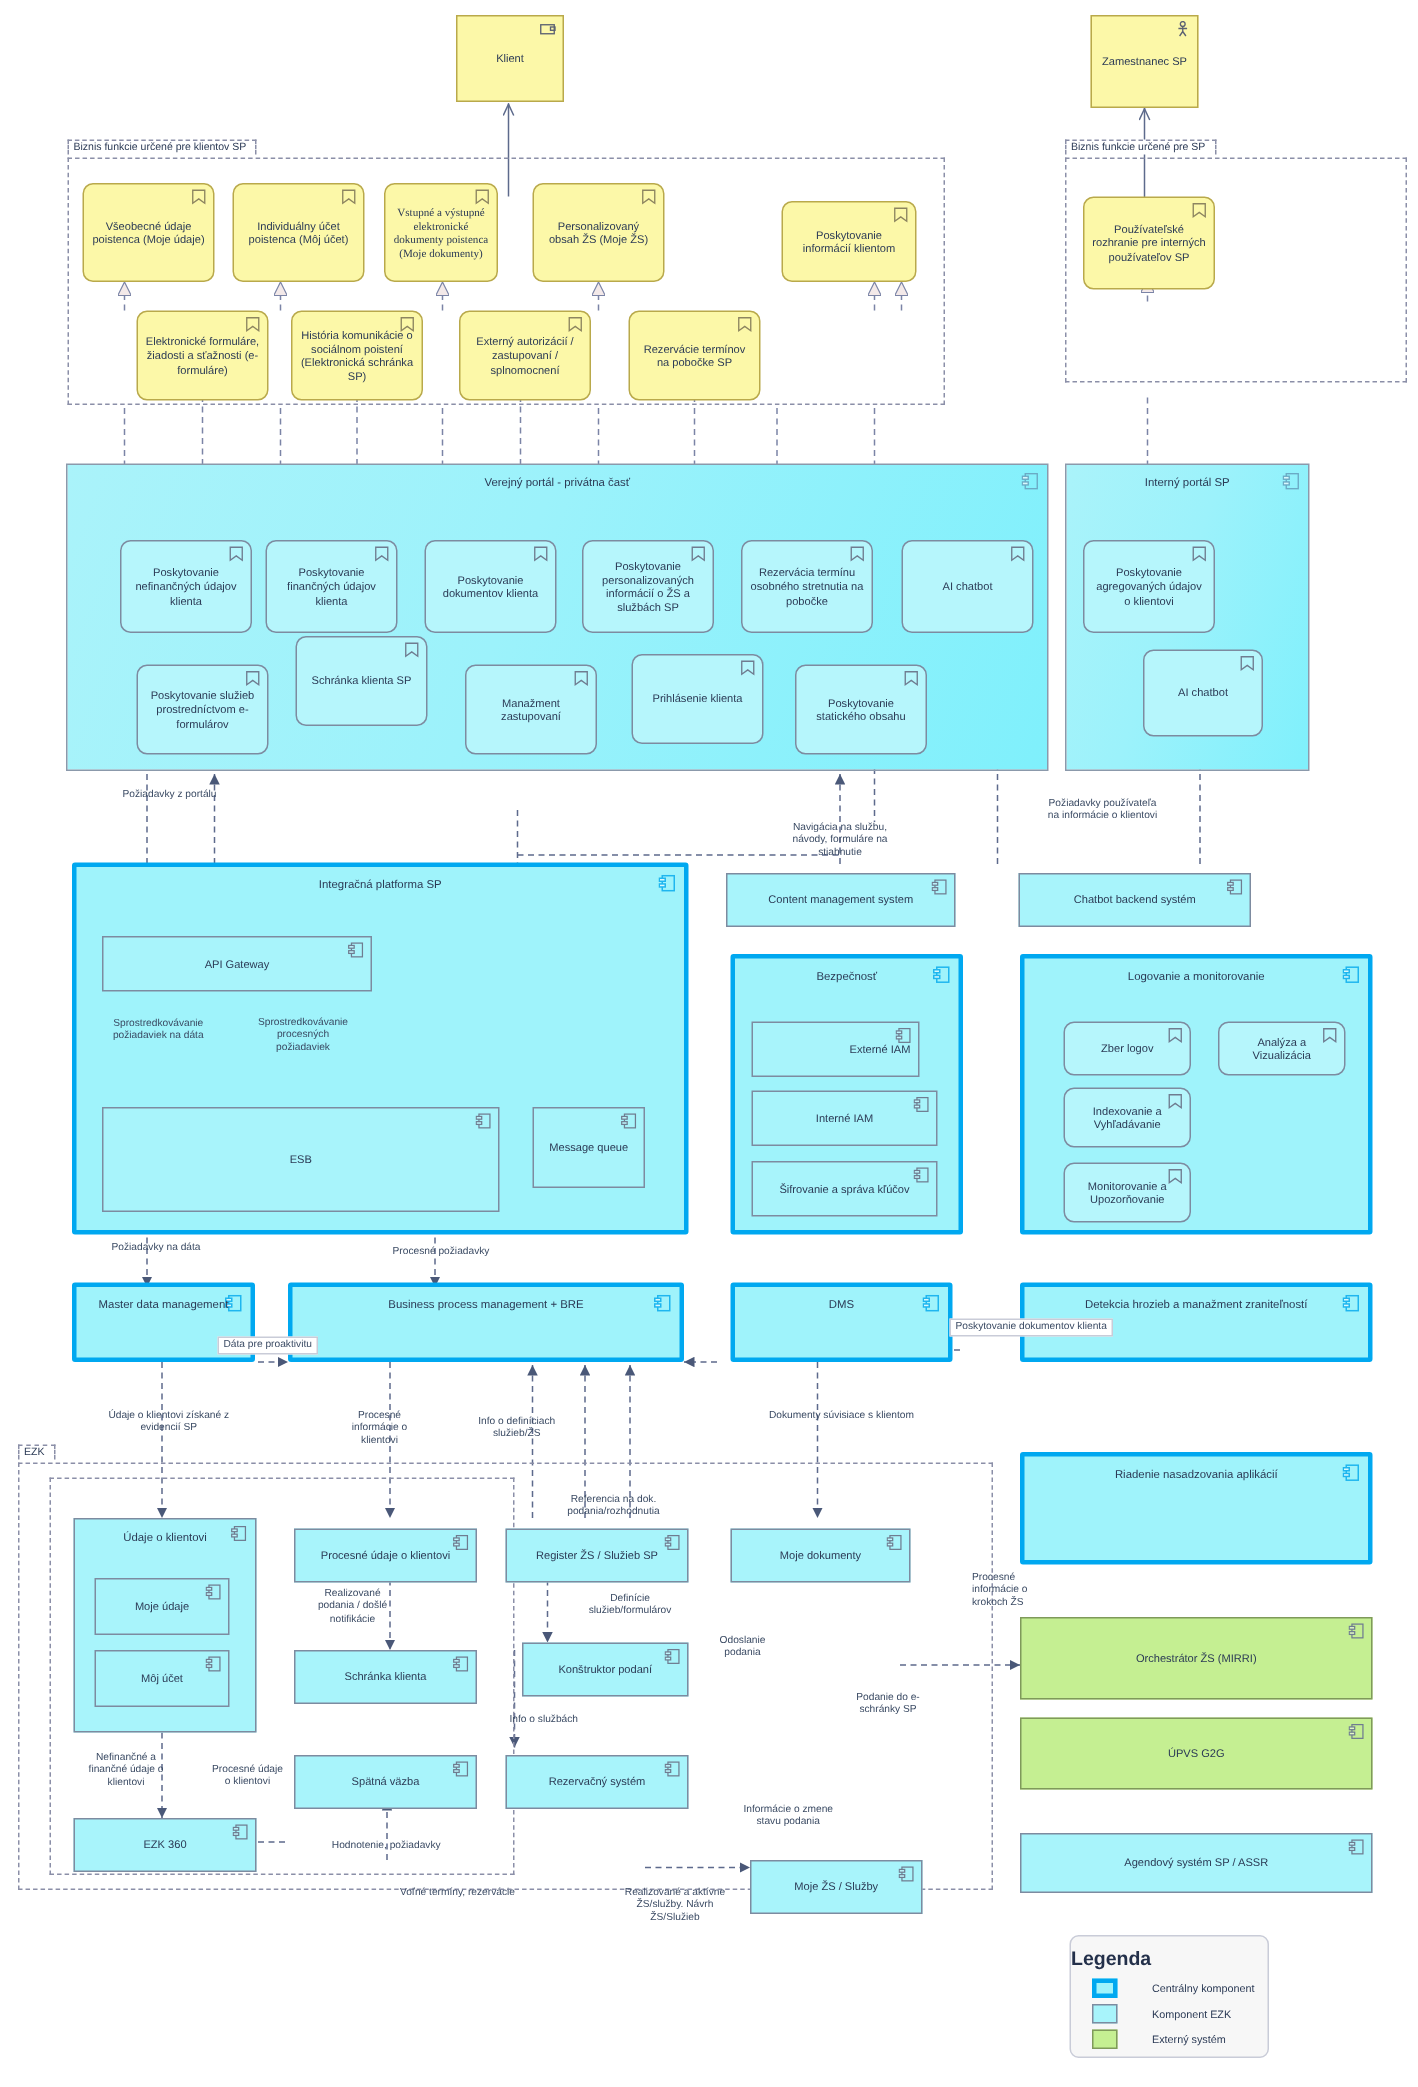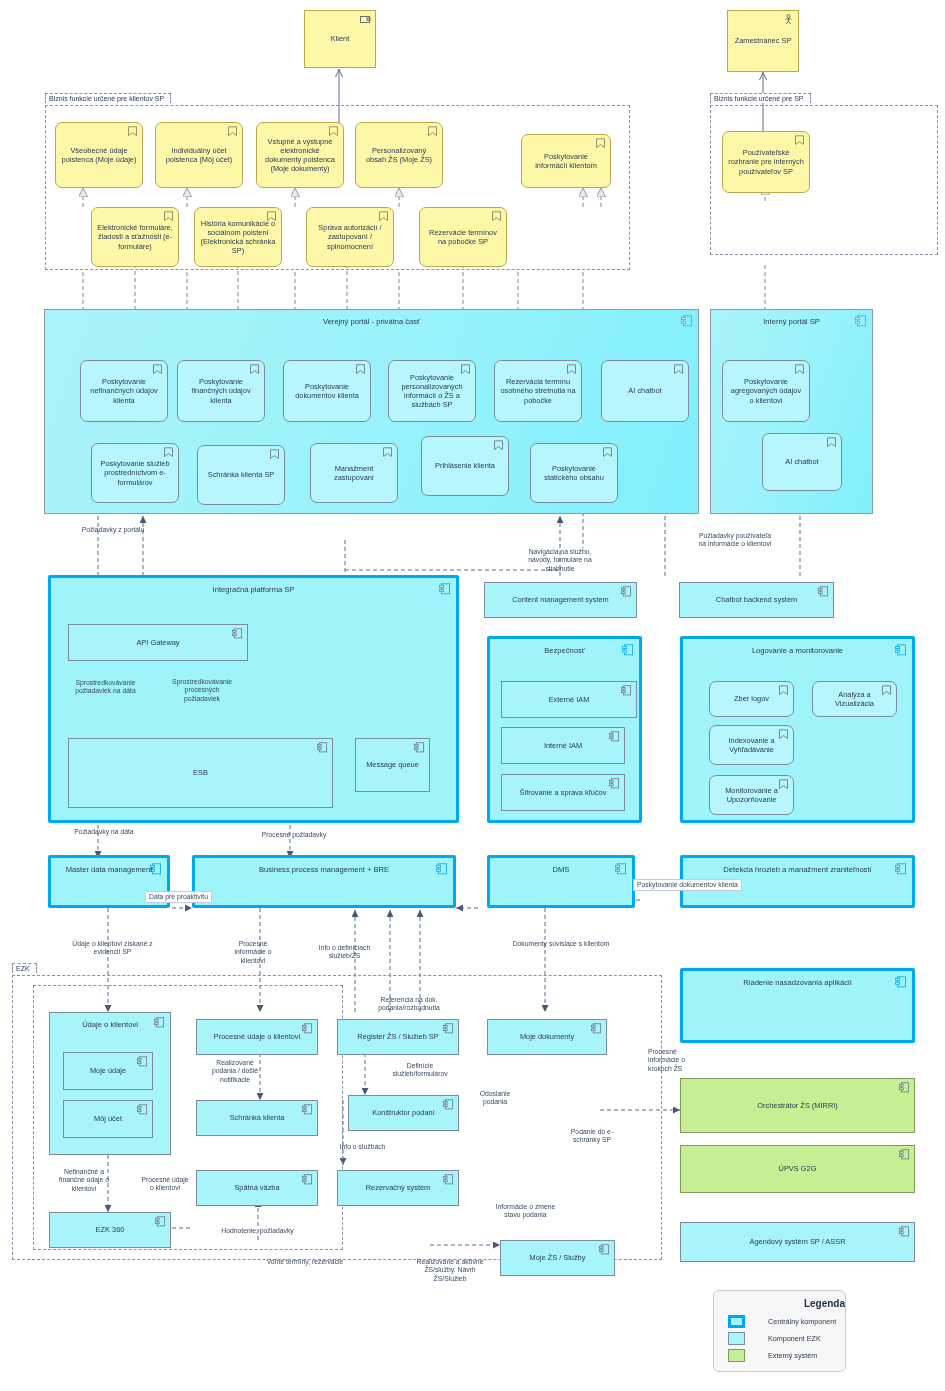--- a/index.html
+++ b/index.html
@@ -93,21 +93,21 @@
   }
   .elab.boxed { background:#fff; border:1px solid #c9ccd8; padding:1px 3px; }
 
   
   .legend {
     position:absolute;
     background:#f7f7f7;
     border:1px solid #c9ccd8;
     border-radius:6px;
   }
-  .legend h4 { font-size:10px; text-align:right; margin:7px 0 6px; color:#23304a;}
+  .legend h4 { font-size:13px; text-align:left; margin:7px 0 6px; color:#23304a;}
   .legend .row { display:flex; align-items:center; gap:23px; margin:0 0 4px 14px; font-size:7.2px; }
   .legend .sw { width:17px; height:13px; }
   .sw.c1 { background:#9ff3fb; border:3px solid #00a8f0; }
   .sw.c2 { background:#a8f4fb; border:1px solid #7d8ba0; }
   .sw.c3 { background:#c5ef92; border:1px solid #7f9a5a; }
 </style>
 </head>
 <body>
 
 <div id="canvas">
@@ -248,21 +248,21 @@
     <span class="lbl">Všeobecné údaje poistenca (Moje údaje)</span>
   </div>
   <div class="node biz" style="left:155px; top:122px; width:88px; height:66px;">
     <span class="ic">
         <svg width="11" height="11" viewBox="0 0 11 11">
           <path d="M1.5,0.8 L9.5,0.8 L9.5,9.5 L5.5,6.6 L1.5,9.5 Z" fill="none" stroke="#8d8560" stroke-width="0.9"></path>
         </svg>
       </span>
     <span class="lbl">Individuálny účet poistenca (Môj účet)</span>
   </div>
-  <div class="node biz" style="left:256px; top:122px; width:88px; height:66px;">
+  <div class="node biz" style="left:256px; top:122px; width:76px; height:66px;font-family:Liberation Serif, serif;">
     <span class="ic">
         <svg width="11" height="11" viewBox="0 0 11 11">
           <path d="M1.5,0.8 L9.5,0.8 L9.5,9.5 L5.5,6.6 L1.5,9.5 Z" fill="none" stroke="#8d8560" stroke-width="0.9"></path>
         </svg>
       </span>
     <span class="lbl">Vstupné a výstupné elektronické dokumenty poistenca (Moje dokumenty)</span>
   </div>
   <div class="node biz" style="left:355px; top:122px; width:88px; height:66px;">
     <span class="ic">
         <svg width="11" height="11" viewBox="0 0 11 11">
@@ -295,21 +295,21 @@
         </svg>
       </span>
     <span class="lbl">História komunikácie o sociálnom poistení (Elektronická schránka SP)</span>
   </div>
   <div class="node biz" style="left:306px; top:207px; width:88px; height:60px;">
     <span class="ic">
         <svg width="11" height="11" viewBox="0 0 11 11">
           <path d="M1.5,0.8 L9.5,0.8 L9.5,9.5 L5.5,6.6 L1.5,9.5 Z" fill="none" stroke="#8d8560" stroke-width="0.9"></path>
         </svg>
       </span>
-    <span class="lbl">Správa autorizácií / zastupovaní / splnomocnení</span>
+    <span class="lbl">Externý autorizácií / zastupovaní / splnomocnení</span>
   </div>
   <div class="node biz" style="left:419px; top:207px; width:88px; height:60px;">
     <span class="ic">
         <svg width="11" height="11" viewBox="0 0 11 11">
           <path d="M1.5,0.8 L9.5,0.8 L9.5,9.5 L5.5,6.6 L1.5,9.5 Z" fill="none" stroke="#8d8560" stroke-width="0.9"></path>
         </svg>
       </span>
     <span class="lbl">Rezervácie termínov na pobočke SP</span>
   </div>
 
@@ -383,21 +383,21 @@
   </div>
 
   <div class="node app round" style="left:91px; top:443px; width:88px; height:60px;">
     <span class="ic">
         <svg width="11" height="11" viewBox="0 0 11 11">
           <path d="M1.5,0.8 L9.5,0.8 L9.5,9.5 L5.5,6.6 L1.5,9.5 Z" fill="none" stroke="#6f7c90" stroke-width="0.9"></path>
         </svg>
       </span>
     <span class="lbl">Poskytovanie služieb prostredníctvom e-formulárov</span>
   </div>
-  <div class="node app round" style="left:197px; top:445px; width:88px; height:60px;">
+  <div class="node app round" style="left:197px; top:424px; width:88px; height:60px;">
     <span class="ic">
         <svg width="11" height="11" viewBox="0 0 11 11">
           <path d="M1.5,0.8 L9.5,0.8 L9.5,9.5 L5.5,6.6 L1.5,9.5 Z" fill="none" stroke="#6f7c90" stroke-width="0.9"></path>
         </svg>
       </span>
     <span class="lbl">Schránka klienta SP</span>
   </div>
   <div class="node app round" style="left:310px; top:443px; width:88px; height:60px;">
     <span class="ic">
         <svg width="11" height="11" viewBox="0 0 11 11">
@@ -515,21 +515,21 @@
   <div class="central" style="position:absolute; left:487px; top:636px; width:155px; height:187px;">
     <span class="ic" style="right:6px; top:5px;">
       <svg width="12" height="12" viewBox="0 0 12 12">
           <rect x="2.5" y="0.8" width="8" height="10" fill="none" stroke="#1fb6ef" stroke-width="1"></rect>
           <rect x="0.5" y="2.5" width="4" height="2" fill="#d9f8fd" stroke="#1fb6ef" stroke-width="1"></rect>
           <rect x="0.5" y="6.3" width="4" height="2" fill="#d9f8fd" stroke="#1fb6ef" stroke-width="1"></rect>
         </svg>
     </span>
     <div class="ctitle">Bezpečnosť</div>
   </div>
-  <div class="node app" style="left:501px; top:681px; width:136px; height:37px;">
+  <div class="node app" style="left:501px; top:681px; width:112px; height:37px;text-align:right;">
     <span class="ic">
         <svg width="11" height="11" viewBox="0 0 12 12">
           <rect x="2.5" y="0.8" width="8" height="10" fill="none" stroke="#6f7c90" stroke-width="0.9"></rect>
           <rect x="0.5" y="2.5" width="4" height="2" fill="#bff6fd" stroke="#6f7c90" stroke-width="0.9"></rect>
           <rect x="0.5" y="6.3" width="4" height="2" fill="#bff6fd" stroke="#6f7c90" stroke-width="0.9"></rect>
         </svg>
       </span>
     <span class="lbl">Externé IAM</span>
   </div>
   <div class="node app" style="left:501px; top:727px; width:124px; height:37px;">

